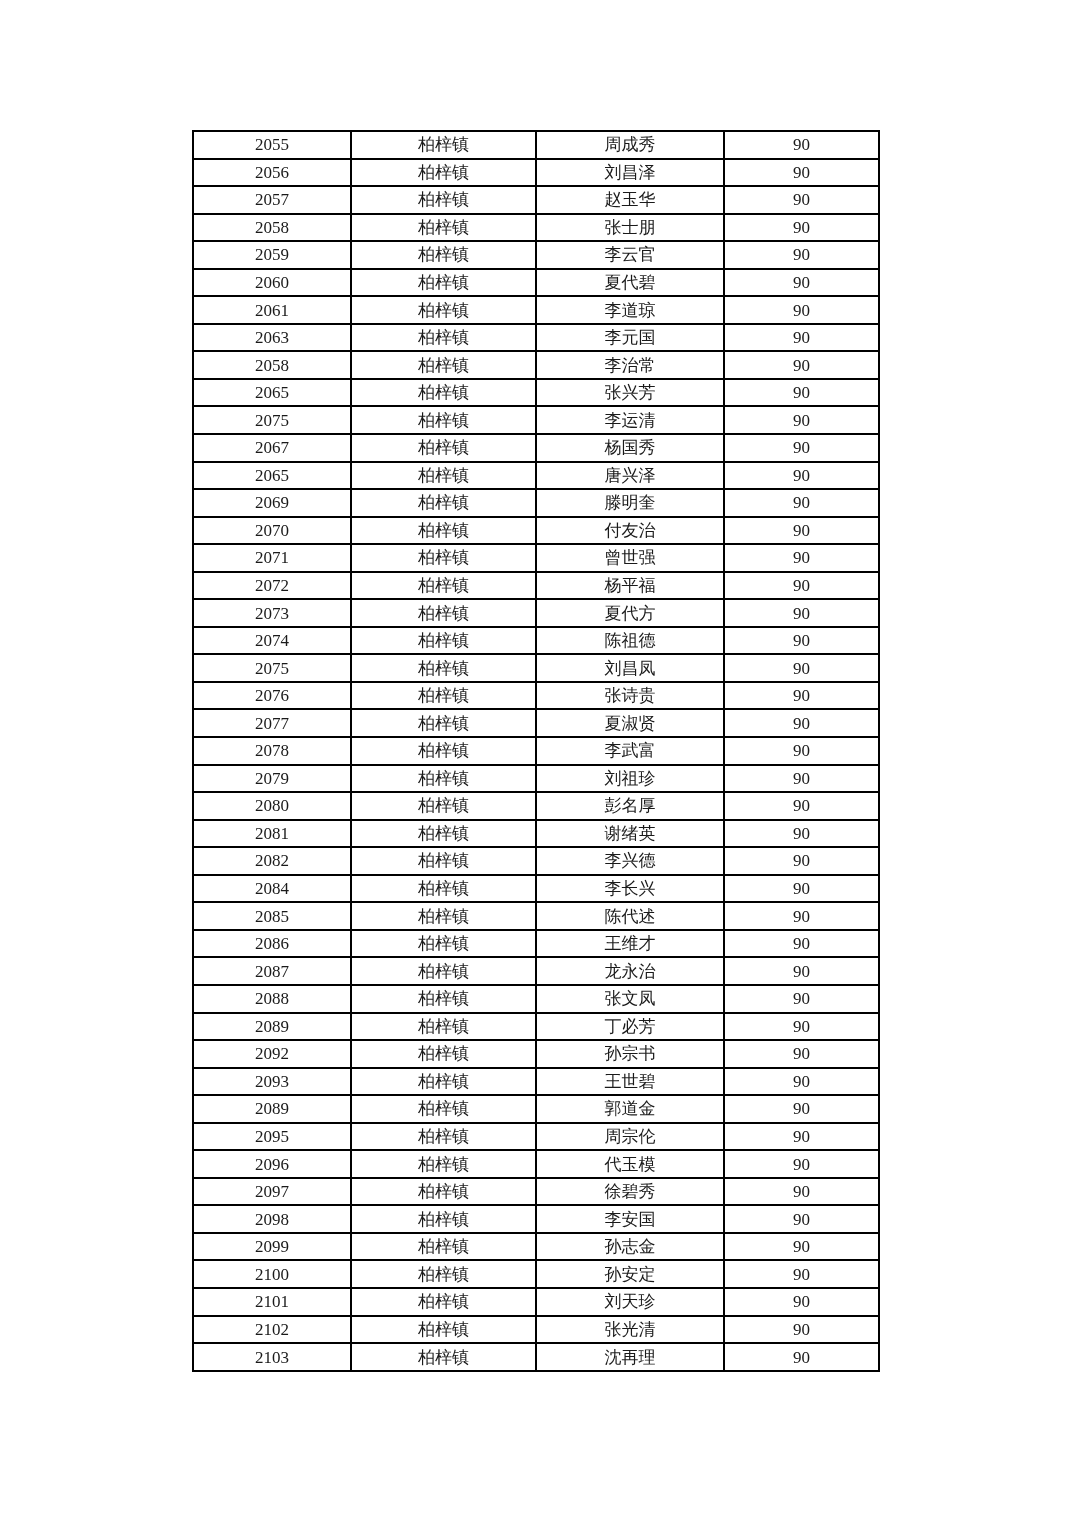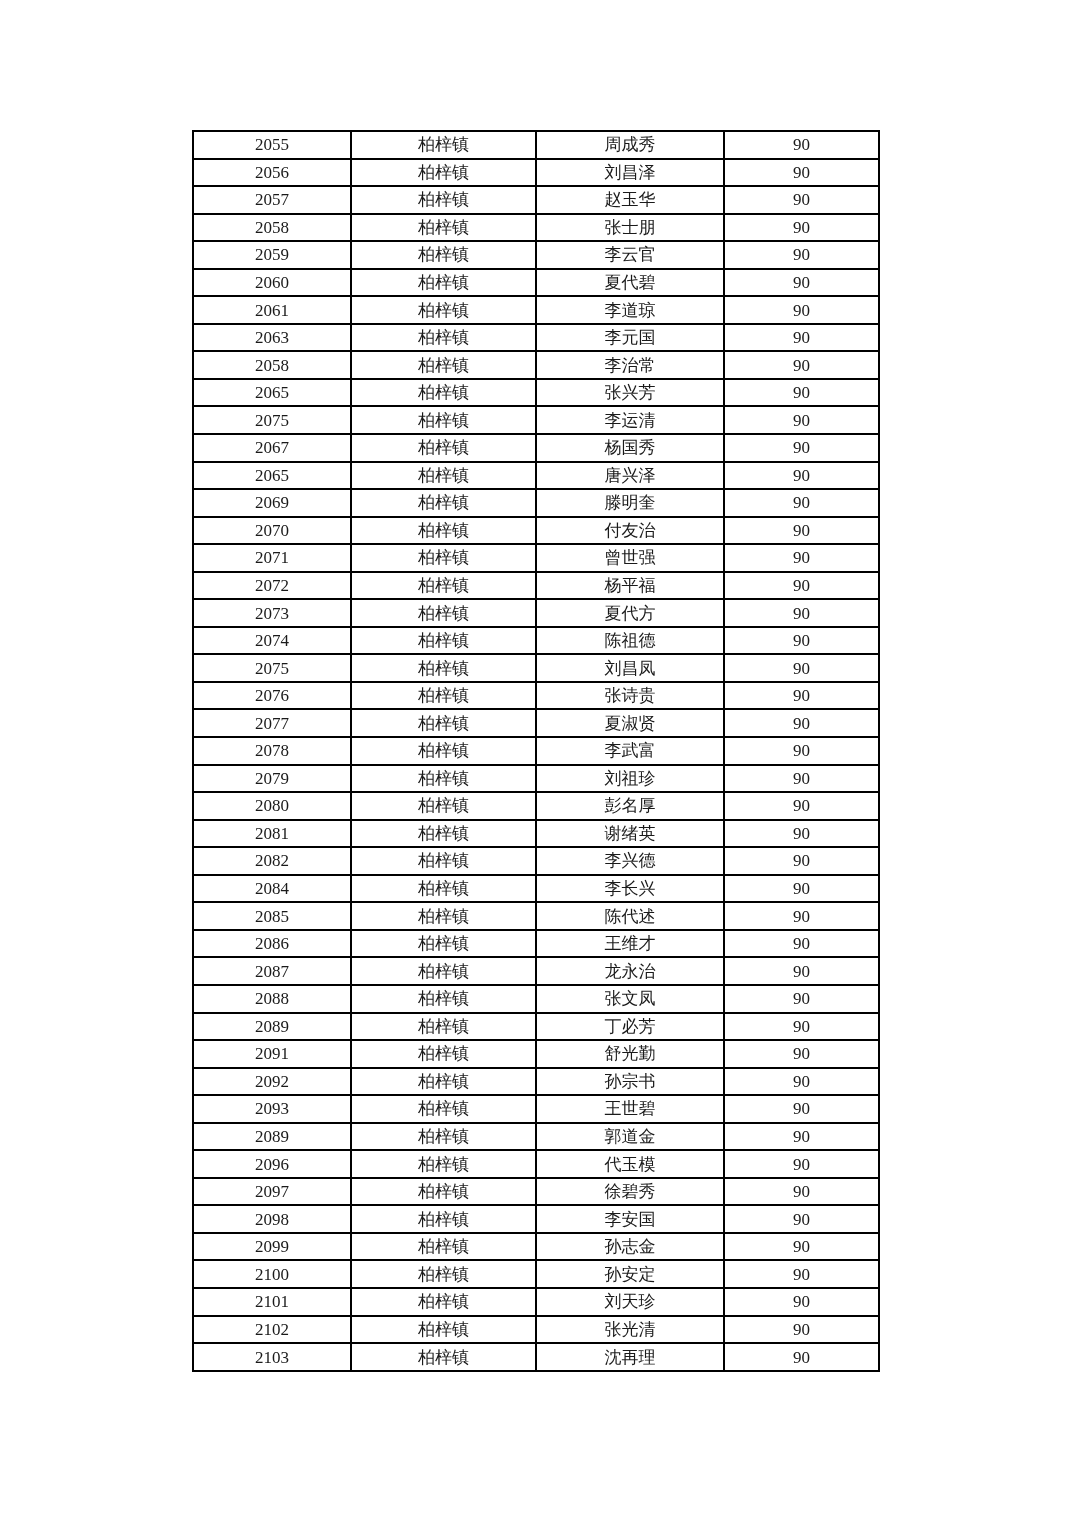--- a/index.html
+++ b/index.html
@@ -243,41 +243,41 @@
           <td>张文凤</td>
           <td>90</td>
         </tr>
         <tr>
           <td>2089</td>
           <td>柏梓镇</td>
           <td>丁必芳</td>
           <td>90</td>
         </tr>
         <tr>
-          <td>2091</td>
-          <td>柏梓镇</td>
-          <td>舒光勤</td>
-          <td>90</td>
-        </tr>
-        <tr>
           <td>2092</td>
           <td>柏梓镇</td>
           <td>孙宗书</td>
           <td>90</td>
         </tr>
         <tr>
           <td>2093</td>
           <td>柏梓镇</td>
           <td>王世碧</td>
           <td>90</td>
         </tr>
         <tr>
           <td>2089</td>
           <td>柏梓镇</td>
           <td>郭道金</td>
+          <td>90</td>
+        </tr>
+        <tr>
+          <td>2095</td>
+          <td>柏梓镇</td>
+          <td>周宗伦</td>
           <td>90</td>
         </tr>
         <tr>
           <td>2096</td>
           <td>柏梓镇</td>
           <td>代玉模</td>
           <td>90</td>
         </tr>
         <tr>
           <td>2097</td>

